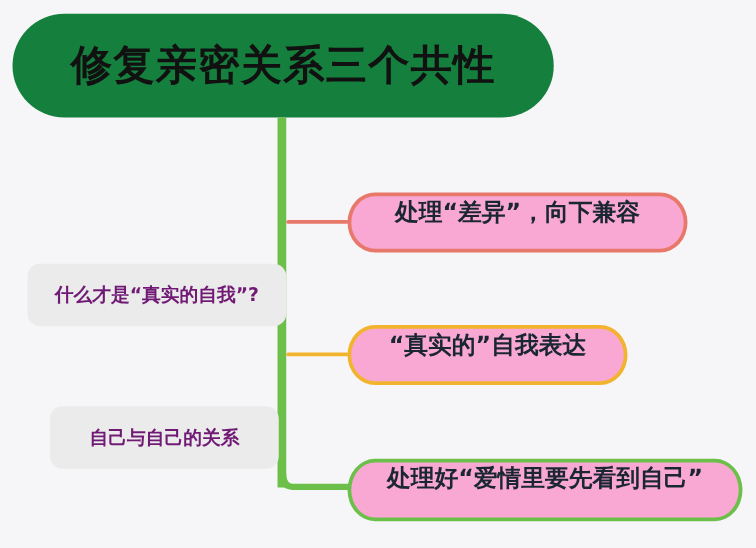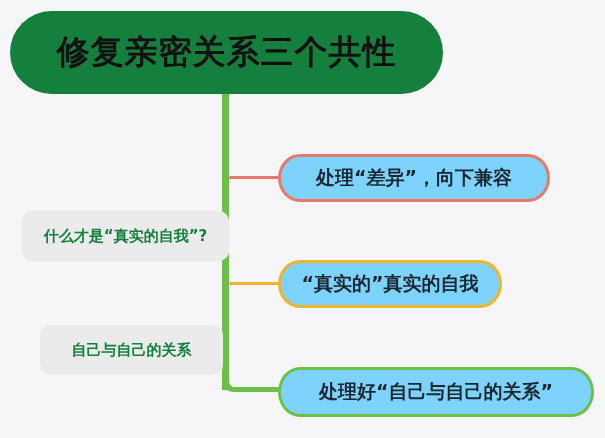--- a/index.html
+++ b/index.html
@@ -15,57 +15,57 @@
   }
   .root span { font-size:33px; font-weight:bold; color:#111; letter-spacing:1px; }
   .trunk { position:absolute; left:222px; top:94px; width:7px; height:296px; background:#6cc04a; }
   .trunk-bottom {
     position:absolute; left:222px; top:378px; width:58px; height:14px;
     border-left:7px solid #6cc04a; border-bottom:5px solid #6cc04a;
     border-bottom-left-radius:12px; box-sizing:border-box;
   }
   .conn { position:absolute; left:229px; height:3px; border-radius:2px; }
   .hex {
-    position:absolute; background:#7dd3fc; box-sizing:border-box;
-    display:flex; align-items:center; justify-content:center;
+    position:absolute; background:#f9a8d4; box-sizing:border-box;
+    display:flex; align-items:flex-start; justify-content:center;
     border-radius:22px / 50%;
   }
   .hex span { font-size:19px; font-weight:bold; color:#1b2633; white-space:nowrap; }
   .red { left:278px; top:154px; width:272px; height:48px; border:3px solid #e8786a; }
   .yellow { left:278px; top:260px; width:224px; height:48px; border:3px solid #f2b32f; }
   .green { left:278px; top:367px; width:316px; height:50px; border:3px solid #6cc04a; }
   .note {
     position:absolute; background:#ebebeb; border-radius:10px;
     display:flex; align-items:center; justify-content:center;
   }
-  .note span { font-size:15px; font-weight:bold; color:#15803d; white-space:nowrap; }
+  .note span { font-size:15px; font-weight:bold; color:#701a75; white-space:nowrap; }
   .n1 { left:22px; top:211px; width:207px; height:50px; }
   .n2 { left:40px; top:325px; width:183px; height:50px; }
 </style>
 </head>
 <body>
 
 <div class="root">
   <span>修复亲密关系三个共性</span>
 </div>
 
 <div class="trunk"></div>
 <div class="trunk-bottom"></div>
 
 <div class="conn" style="top:176px;width:50px;background:#e8786a;"></div>
 <div class="conn" style="top:282px;width:50px;background:#f2b32f;"></div>
 
 <div class="hex red">
   <span>处理“差异”，向下兼容</span>
 </div>
 <div class="hex yellow">
-  <span>“真实的”真实的自我</span>
+  <span>“真实的”自我表达</span>
 </div>
 <div class="hex green">
-  <span>处理好“自己与自己的关系”</span>
+  <span>处理好“爱情里要先看到自己”</span>
 </div>
 
 <div class="note n1">
   <span>什么才是“真实的自我”?</span>
 </div>
 <div class="note n2">
   <span>自己与自己的关系</span>
 </div>
 
 </body></html>

